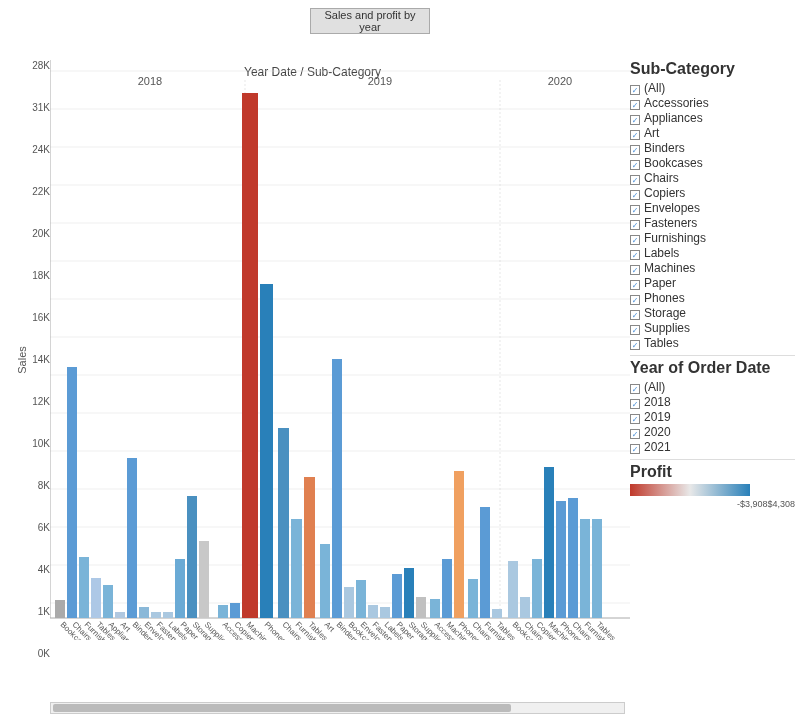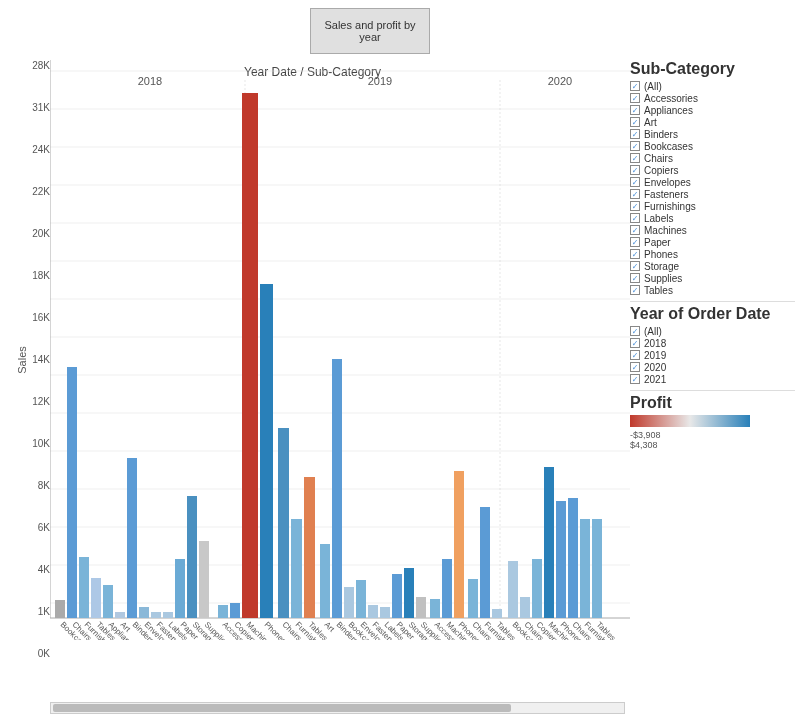--- a/index.html
+++ b/index.html
@@ -7,21 +7,21 @@
     
     .container { width: 800px; height: 719px; position: relative; background: #fff; }
     
     
     .tooltip-box {
       position: absolute;
       top: 8px;
       left: 310px;
       background: #e0e0e0;
       border: 1px solid #aaa;
-      padding: 10px 10px;
+      padding: 0 10px;
       font-size: 11px;
       text-align: center;
       color: #333;
       width: 120px;
     }
     
     
     .y-axis-label {
       position: absolute;
       top: 50%;
@@ -71,23 +71,23 @@
     
     .legend-section-title {
       font-size: 16px;
       font-weight: bold;
       color: #333;
       margin-bottom: 3px;
     }
     
     .legend-item {
       display: flex;
-      align-items: flex-start;
+      align-items: flex-end;
       margin-bottom: 1px;
-      font-size: 10px;
+      font-size: 12px;
       color: #333;
     }
     
     .legend-checkbox {
       width: 10px;
       height: 10px;
       border: 1px solid #888;
       background: #fff;
       margin-right: 4px;
       display: inline-flex;
@@ -111,21 +111,20 @@
       width: 120px;
       height: 12px;
       background: linear-gradient(to right, #c0392b, #e8e8e8, #2980b9);
       margin: 3px 0;
     }
     .profit-labels {
       display: flex;
       justify-content: flex-end;
       font-size: 9px;
       color: #555;
-      flex-direction: column;
     }
 
     
     .scrollbar-area {
       position: absolute;
       bottom: 5px;
       left: 50px;
       right: 175px;
       height: 12px;
       background: #f0f0f0;

